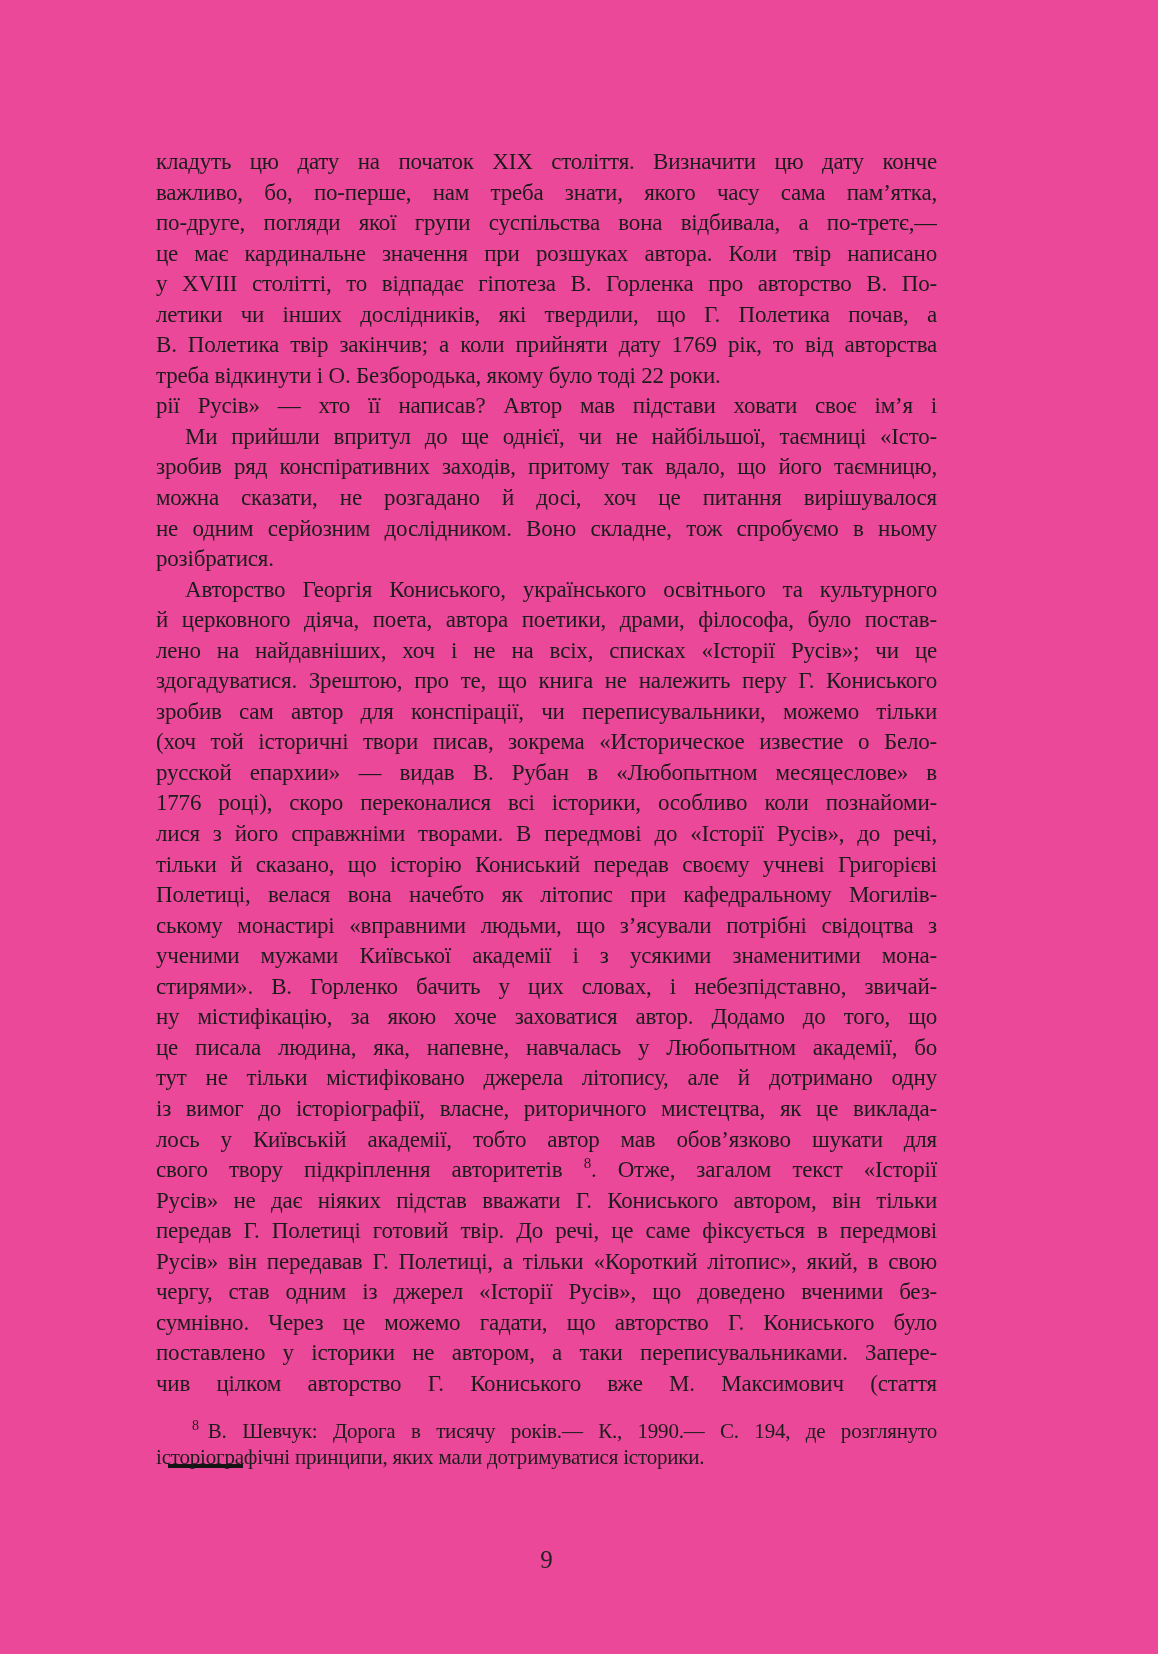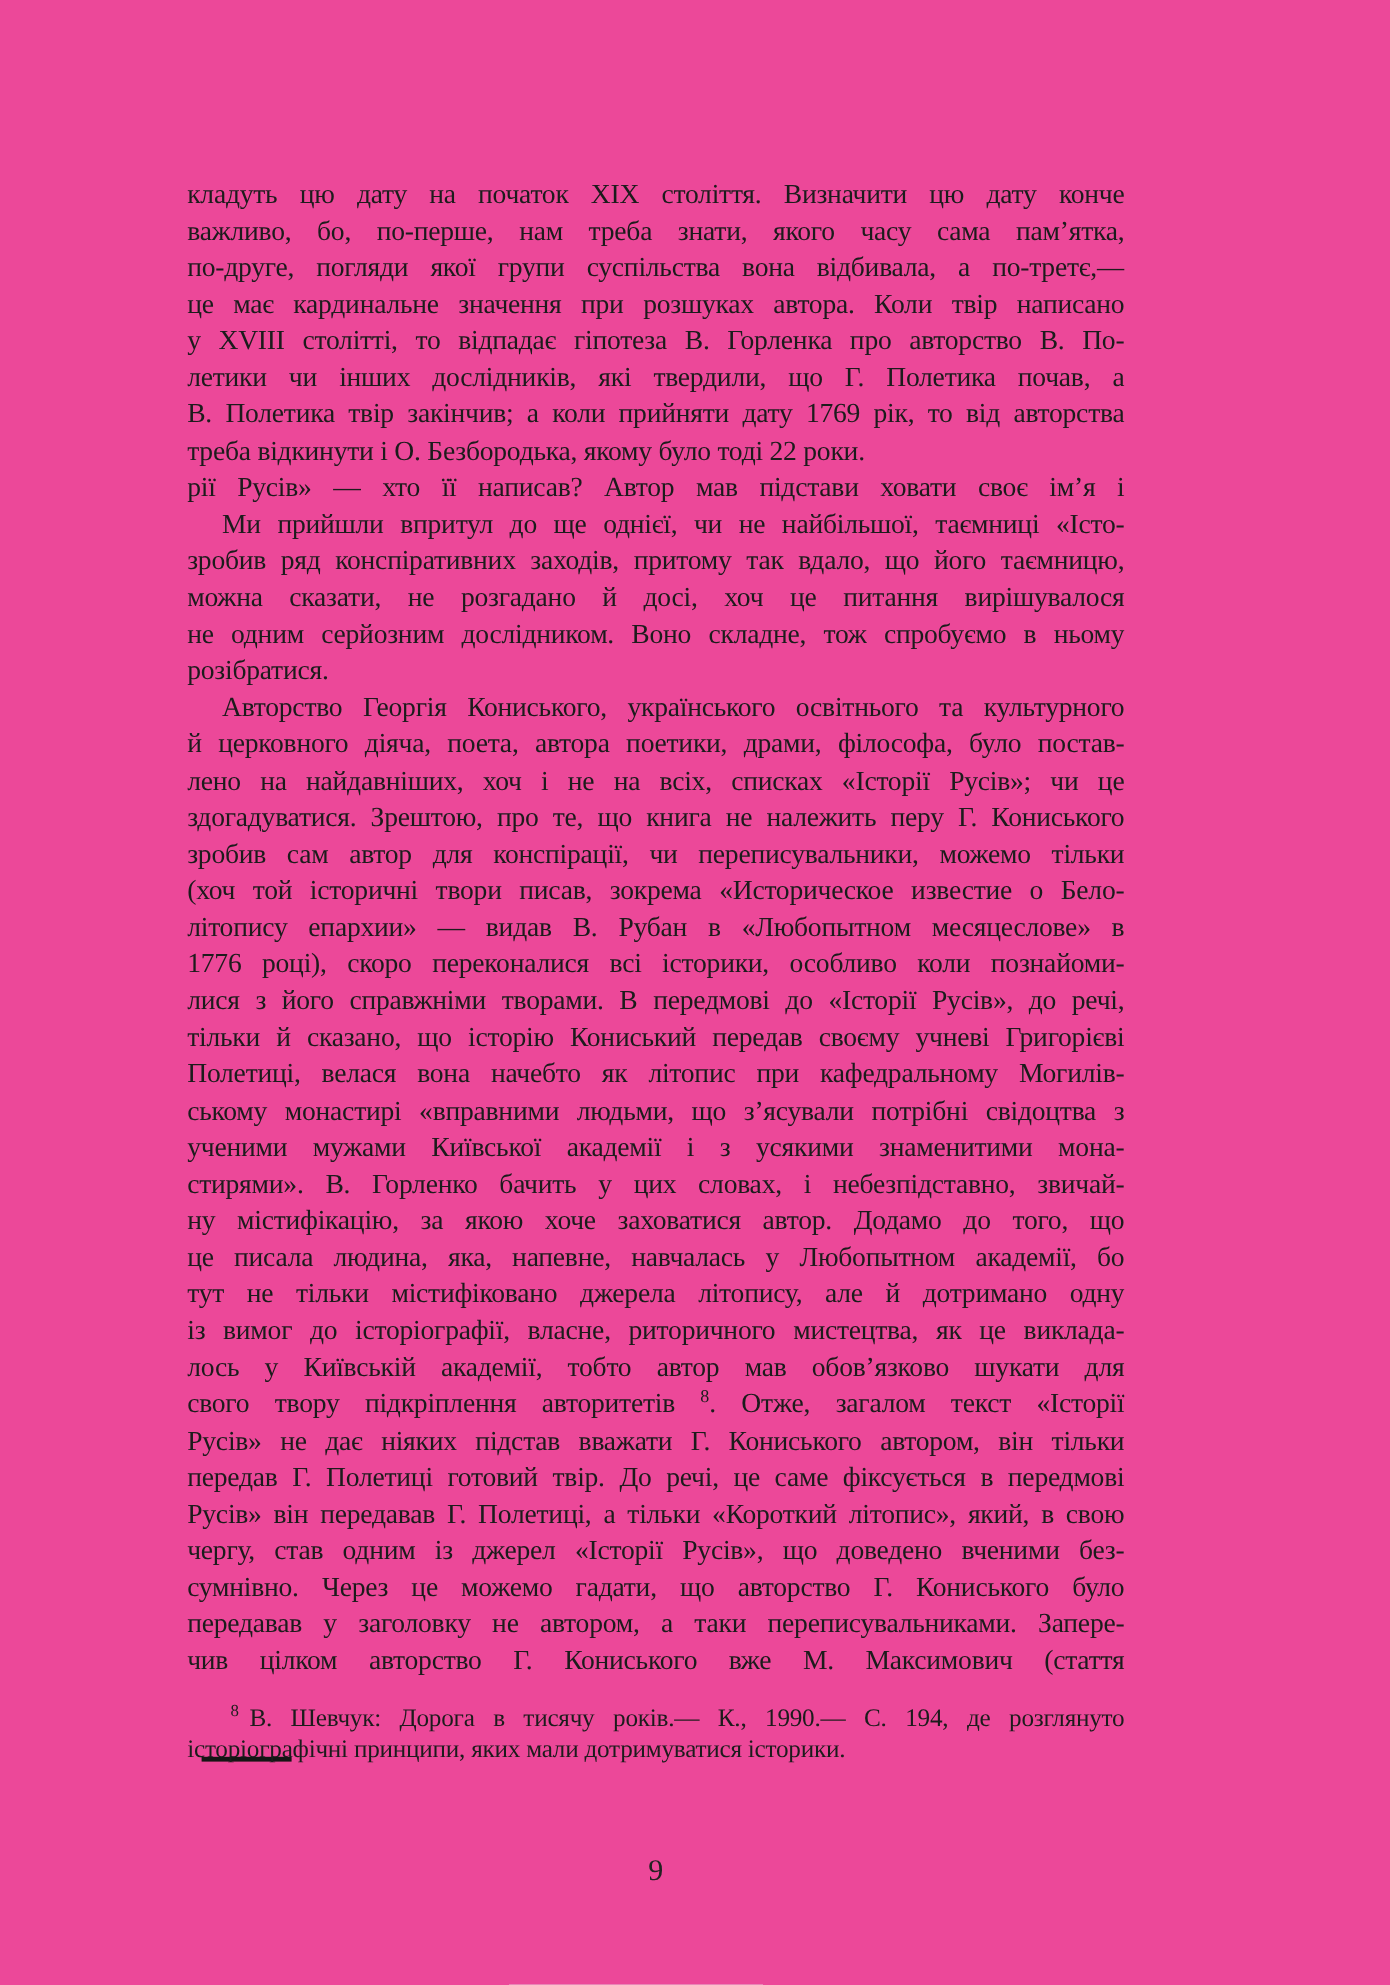--- a/index.html
+++ b/index.html
@@ -112,40 +112,40 @@
         <div class="line">не одним серйозним дослідником. Воно складне, тож спробуємо в ньому</div>
         <div class="line no-justify">розібратися.</div>
       </div>
       <div class="paragraph">
         <div class="line indent">Авторство Георгія Кониського, українського освітнього та культурного</div>
         <div class="line">й церковного діяча, поета, автора поетики, драми, філософа, було постав-</div>
         <div class="line">лено на найдавніших, хоч і не на всіх, списках «Історії Русів»; чи це</div>
         <div class="line">здогадуватися. Зрештою, про те, що книга не належить перу Г. Кониського</div>
         <div class="line">зробив сам автор для конспірації, чи переписувальники, можемо тільки</div>
         <div class="line">(хоч той історичні твори писав, зокрема «Историческое известие о Бело-</div>
-        <div class="line">літопису епархии» — видав В. Рубан в «Любопытном месяцеслове» в</div>
+        <div class="line">русской епархии» — видав В. Рубан в «Любопытном месяцеслове» в</div>
         <div class="line">1776 році), скоро переконалися всі історики, особливо коли познайоми-</div>
         <div class="line">лися з його справжніми творами. В передмові до «Історії Русів», до речі,</div>
         <div class="line">тільки й сказано, що історію Кониський передав своєму учневі Григорієві</div>
         <div class="line">Полетиці, велася вона начебто як літопис при кафедральному Могилів-</div>
         <div class="line">ському монастирі «вправними людьми, що з’ясували потрібні свідоцтва з</div>
         <div class="line">ученими мужами Київської академії і з усякими знаменитими мона-</div>
         <div class="line">стирями». В. Горленко бачить у цих словах, і небезпідставно, звичай-</div>
         <div class="line">ну містифікацію, за якою хоче заховатися автор. Додамо до того, що</div>
         <div class="line">це писала людина, яка, напевне, навчалась у Любопытном академії, бо</div>
         <div class="line">тут не тільки містифіковано джерела літопису, але й дотримано одну</div>
         <div class="line">із вимог до історіографії, власне, риторичного мистецтва, як це виклада-</div>
         <div class="line">лось у Київській академії, тобто автор мав обов’язково шукати для</div>
         <div class="line">свого твору підкріплення авторитетів <sup>8</sup>. Отже, загалом текст «Історії</div>
         <div class="line">Русів» не дає ніяких підстав вважати Г. Кониського автором, він тільки</div>
         <div class="line">передав Г. Полетиці готовий твір. До речі, це саме фіксується в передмові</div>
         <div class="line">Русів» він передавав Г. Полетиці, а тільки «Короткий літопис», який, в свою</div>
         <div class="line">чергу, став одним із джерел «Історії Русів», що доведено вченими без-</div>
         <div class="line">сумнівно. Через це можемо гадати, що авторство Г. Кониського було</div>
-        <div class="line">передавав у заголовку не автором, а таки переписувальниками. Запере-</div>
+        <div class="line">поставлено у історики не автором, а таки переписувальниками. Запере-</div>
         <div class="line">чив цілком авторство Г. Кониського вже М. Максимович (стаття</div>
       </div>
     </div>
 
   <div class="footnote-rule"></div>
 
   <div class="footnote">
     <div class="fn-line first"><sup>8</sup><span>В. Шевчук: Дорога в тисячу років.— К., 1990.— С. 194, де розглянуто</span></div>
     <div class="fn-line">історіографічні принципи, яких мали дотримуватися історики.</div>
   </div>

